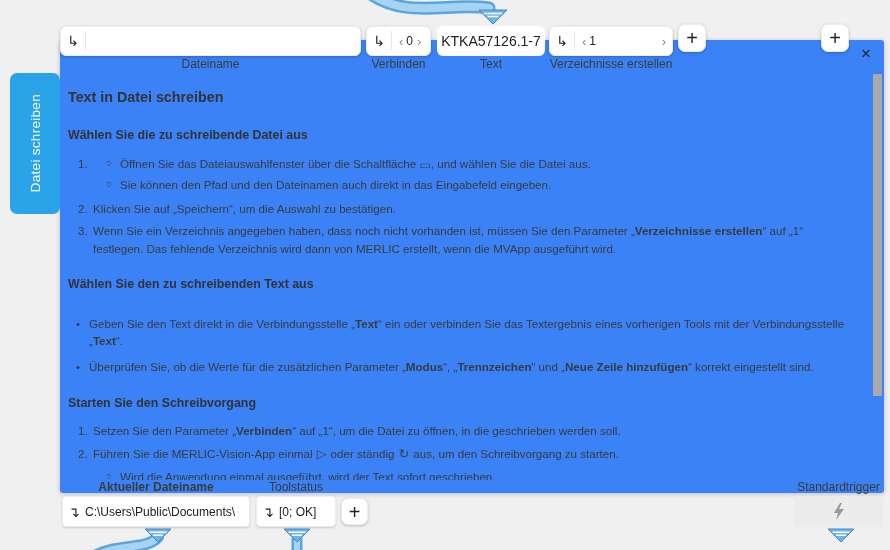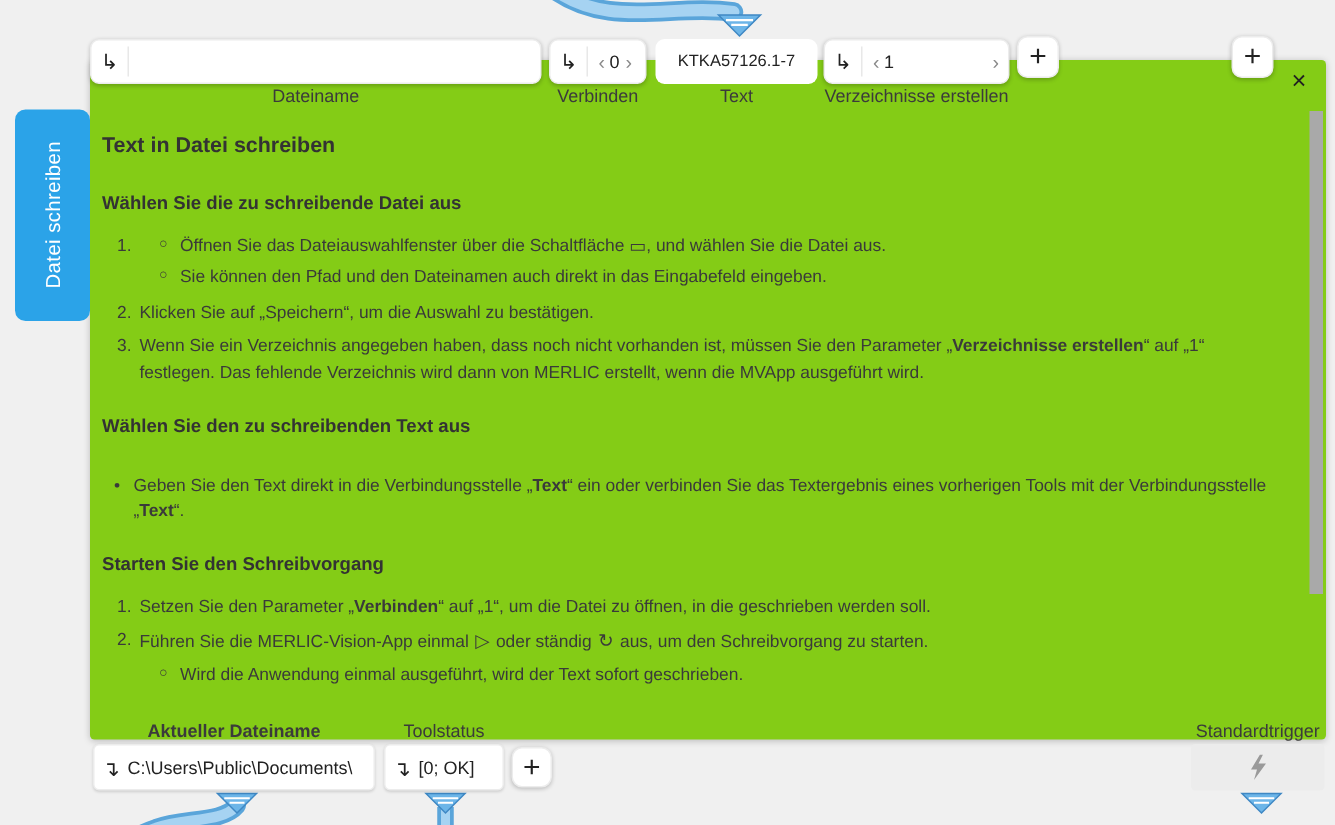--- a/index.html
+++ b/index.html
@@ -15,21 +15,21 @@
     background:#2ba3e8;border-radius:7px;z-index:3;
     display:flex;align-items:center;justify-content:center;cursor:pointer;
   }
   .side-tab span{
     writing-mode:vertical-rl;transform:rotate(180deg);
     color:#fff;font-size:13.5px;letter-spacing:.3px;
   }
   
   .card{
     position:absolute;left:60px;top:40px;width:824px;height:453px;
-    background:#84cc16;border-radius:3px;z-index:1;
+    background:#3b82f6;border-radius:3px;z-index:1;
     box-shadow:0 1px 5px rgba(0,0,0,.22);
   }
   .content{
     position:absolute;left:8px;top:0;width:788px;height:440px;overflow:hidden;
     font-size:11.6px;line-height:1.5;color:#3a3a3a;
   }
   .content h1{font-size:14.3px;margin:47px 0 0 0;color:#333;}
   .content h2{font-size:12.4px;margin:18px 0 10px 0;color:#333;}
   .content b{font-weight:700;}
   ol.num,ul.disc,ul.circ{list-style:none;margin:0;padding:0;}
@@ -50,21 +50,21 @@
   
   .chip{
     position:absolute;height:30px;background:#fff;border:1px solid #ececec;border-radius:6px;
     box-shadow:0 1px 3px rgba(0,0,0,.22);display:flex;align-items:center;z-index:6;
     font-size:12px;color:#222;box-sizing:border-box;
   }
   .chip .cicon{width:24px;text-align:center;font-size:14px;color:#222;flex:0 0 auto;}
   .chip .sep{width:1px;height:20px;background:#e8e8e8;margin-right:4px;flex:0 0 auto;}
   .chip .val{white-space:nowrap;overflow:hidden;}
   .chip .arrow{color:#8a8a8a;font-size:13px;padding:0 6px;cursor:pointer;flex:0 0 auto;}
-  .chip-plain{justify-content:center;border:none;box-shadow:none;font-size:11px;}
+  .chip-plain{justify-content:center;border:none;box-shadow:none;font-size:14px;}
   .top-label,.bot-label{
     position:absolute;height:13px;display:flex;align-items:center;justify-content:center;
     font-size:12px;color:#3b3b3b;z-index:6;white-space:nowrap;
   }
   .plus-btn{
     position:absolute;width:28px;height:28px;background:#fff;border:1px solid #ececec;border-radius:7px;
     box-shadow:0 1px 3px rgba(0,0,0,.22);display:flex;align-items:center;justify-content:center;
     font-size:20px;font-weight:300;color:#222;z-index:6;cursor:pointer;box-sizing:border-box;line-height:1;
   }
   .close-btn{
@@ -131,20 +131,21 @@
           <li><span>Sie können den Pfad und den Dateinamen auch direkt in das Eingabefeld eingeben.</span></li>
         </ul>
       </li>
       <li><span>Klicken Sie auf „Speichern“, um die Auswahl zu bestätigen.</span></li>
       <li><span>Wenn Sie ein Verzeichnis angegeben haben, dass noch nicht vorhanden ist, müssen Sie den Parameter „<b>Verzeichnisse erstellen</b>“ auf „1“ festlegen. Das fehlende Verzeichnis wird dann von MERLIC erstellt, wenn die MVApp ausgeführt wird.</span></li>
     </ol>
 
     <h2>Wählen Sie den zu schreibenden Text aus</h2>
     <ul class="disc">
       <li><span>Geben Sie den Text direkt in die Verbindungsstelle „<b>Text</b>“ ein oder verbinden Sie das Textergebnis eines vorherigen Tools mit der Verbindungsstelle „<b>Text</b>“.</span></li>
+      <li><span>Überprüfen Sie, ob die Werte für die zusätzlichen Parameter „<b>Modus</b>“, „<b>Trennzeichen</b>“ und „<b>Neue Zeile hinzufügen</b>“ korrekt eingestellt sind.</span></li>
     </ul>
 
     <h2>Starten Sie den Schreibvorgang</h2>
     <ol class="num">
       <li><span>Setzen Sie den Parameter „<b>Verbinden</b>“ auf „1“, um die Datei zu öffnen, in die geschrieben werden soll.</span></li>
       <li>
         <span>Führen Sie die MERLIC-Vision-App einmal <span class="inl-icon icon-run-once">▷</span> oder ständig <span class="inl-icon icon-run-continuous">↻</span> aus, um den Schreibvorgang zu starten.</span>
         <ul class="circ">
           <li><span>Wird die Anwendung einmal ausgeführt, wird der Text sofort geschrieben.</span></li>
         </ul>

